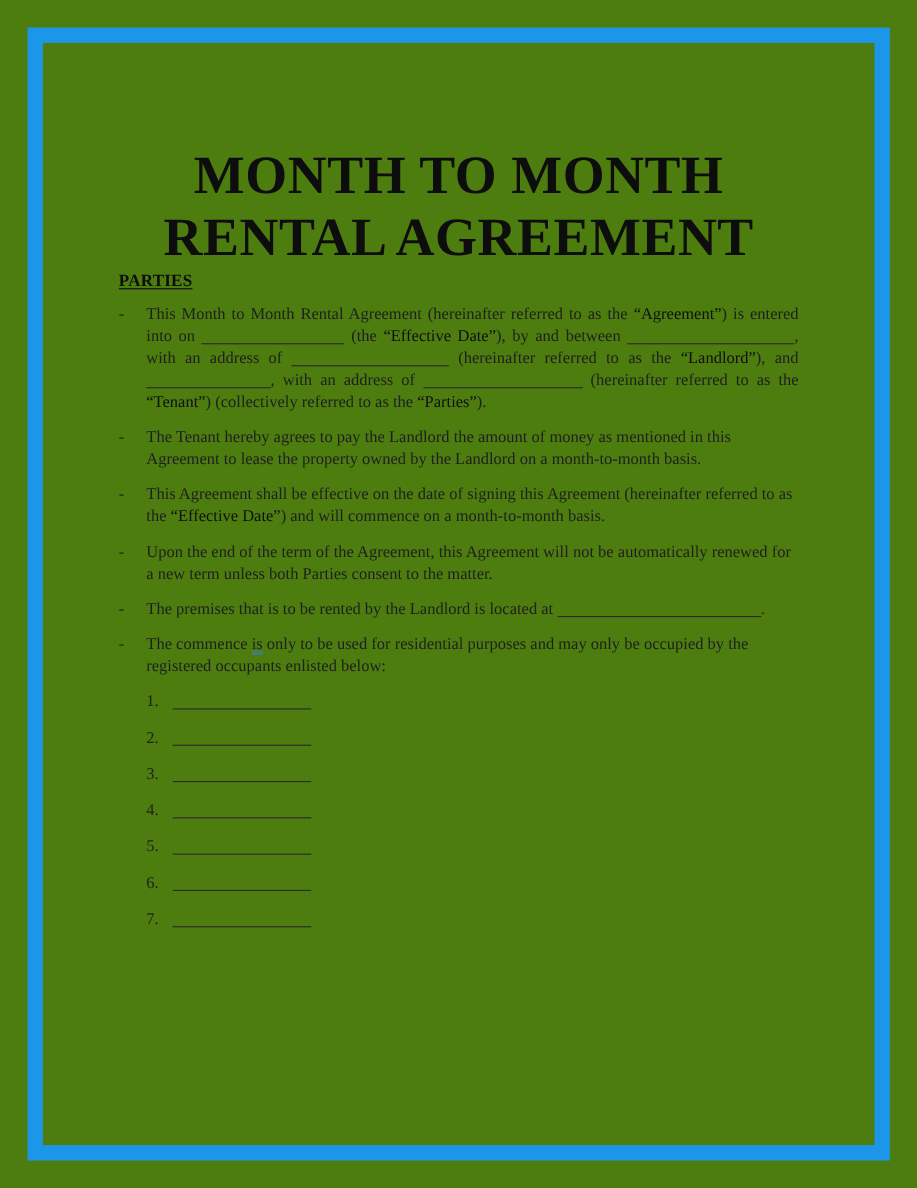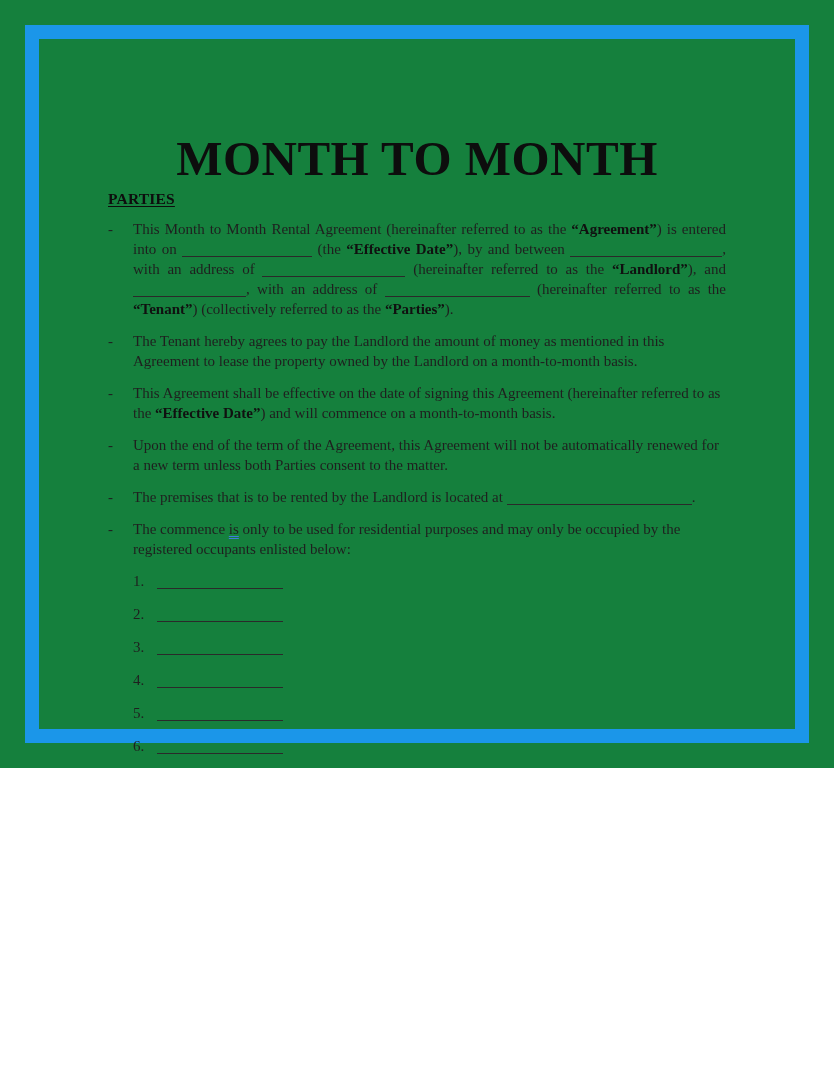--- a/index.html
+++ b/index.html
@@ -1,21 +1,21 @@
 <!DOCTYPE html>
 <html><head>
 <meta charset="utf-8">
 <style>
   * { margin: 0; padding: 0; box-sizing: border-box; }
   html, body { background: #ffffff; }
   .page {
     position: relative;
     width: 834px;
-    height: 768px;
-    background: #15803d;
+    height: 1080px;
+    background: #4d7c0f;
     overflow: hidden;
     font-family: "Liberation Serif", "DejaVu Serif", serif;
     color: #1f1f1f;
   }
   .frame {
     position: absolute;
     inset: 25px;
     border: 14px solid #1b96e9;
     pointer-events: none;
   }
@@ -78,30 +78,31 @@
   }
   .list-item {
     margin-bottom: 13px;
     font-size: 15px;
     line-height: 20px;
   }
   .list-item .num {
     display: inline-block;
     width: 24px;
   }
-  b { font-weight: bold; color: #101010; }
+  b { font-weight: normal; color: #101010; }
 </style>
 </head>
 <body>
 
 <div class="page">
   <div class="frame"></div>
   <div class="content">
     <h1 class="doc-title">
       <span class="tline">MONTH TO MONTH</span>
+      <span class="tline">RENTAL AGREEMENT</span>
     </h1>
     <div id="sections">
         <section>
           <h2 class="section-heading">PARTIES</h2>
           <div class="bullet">
             <span class="marker">-</span>
             <div class="btext justify"><span>This Month to Month Rental Agreement (hereinafter referred to as the </span><b>“Agreement”</b><span>) is entered into on </span><span class="blank" style="width: 130px;"></span><span> (the </span><b>“Effective Date”</b><span>), by and between </span><span class="blank" style="width: 152px;"></span><span>, with an address of </span><span class="blank" style="width: 143px;"></span><span> (hereinafter referred to as the </span><b>“Landlord”</b><span>), and </span><span class="blank" style="width: 113px;"></span><span>, with an address of </span><span class="blank" style="width: 145px;"></span><span> (hereinafter referred to as the </span><b>“Tenant”</b><span>) (collectively referred to as the </span><b>“Parties”</b><span>).</span></div>
           </div>
         </section>
         <section>

